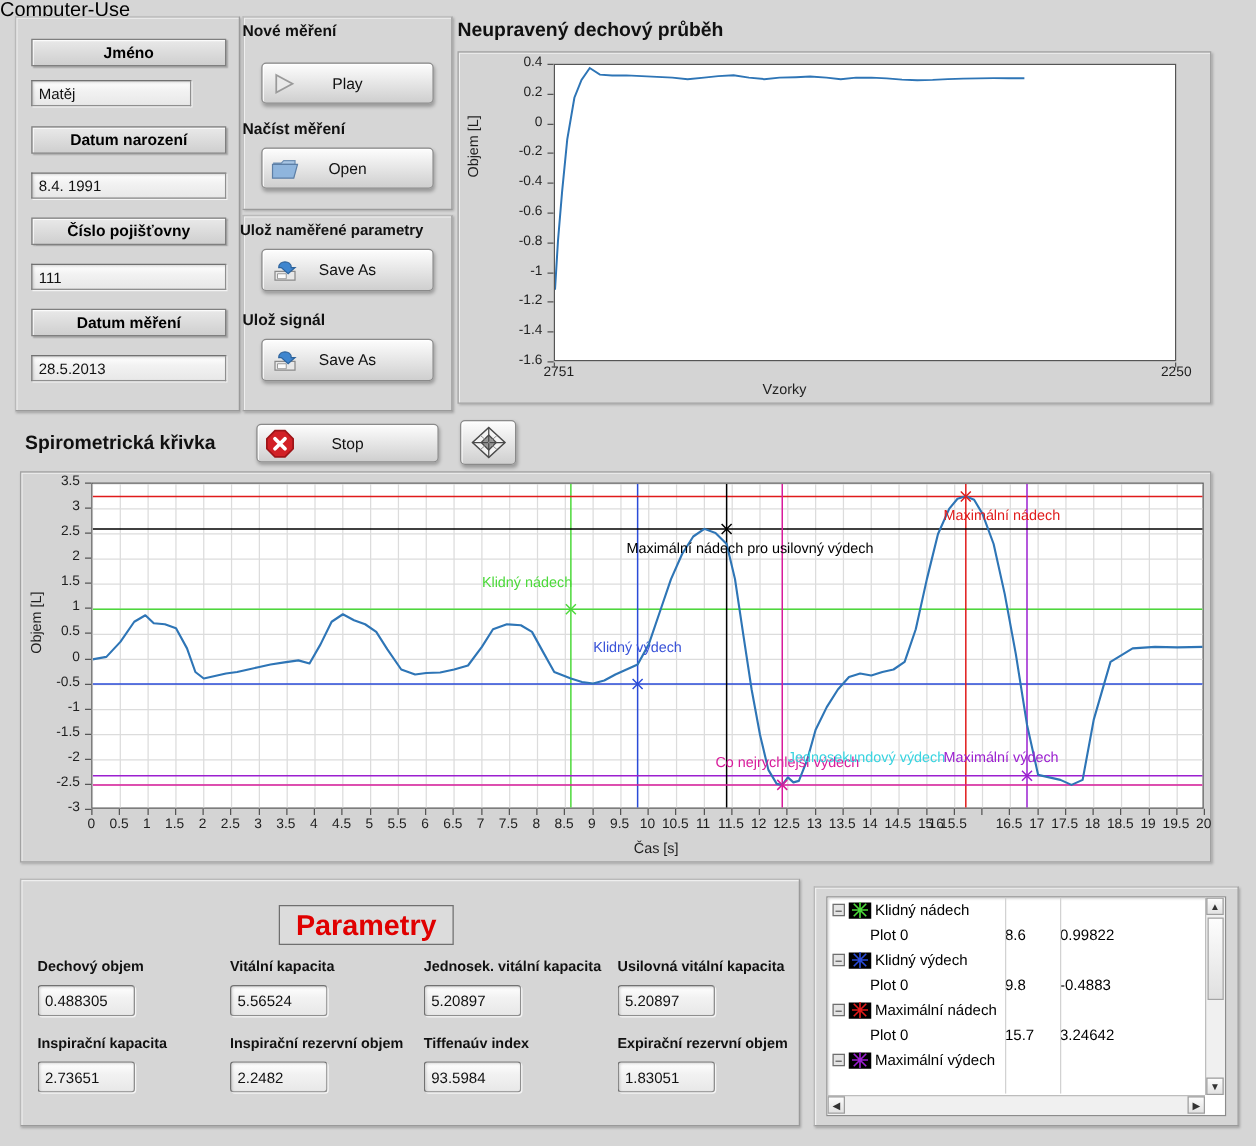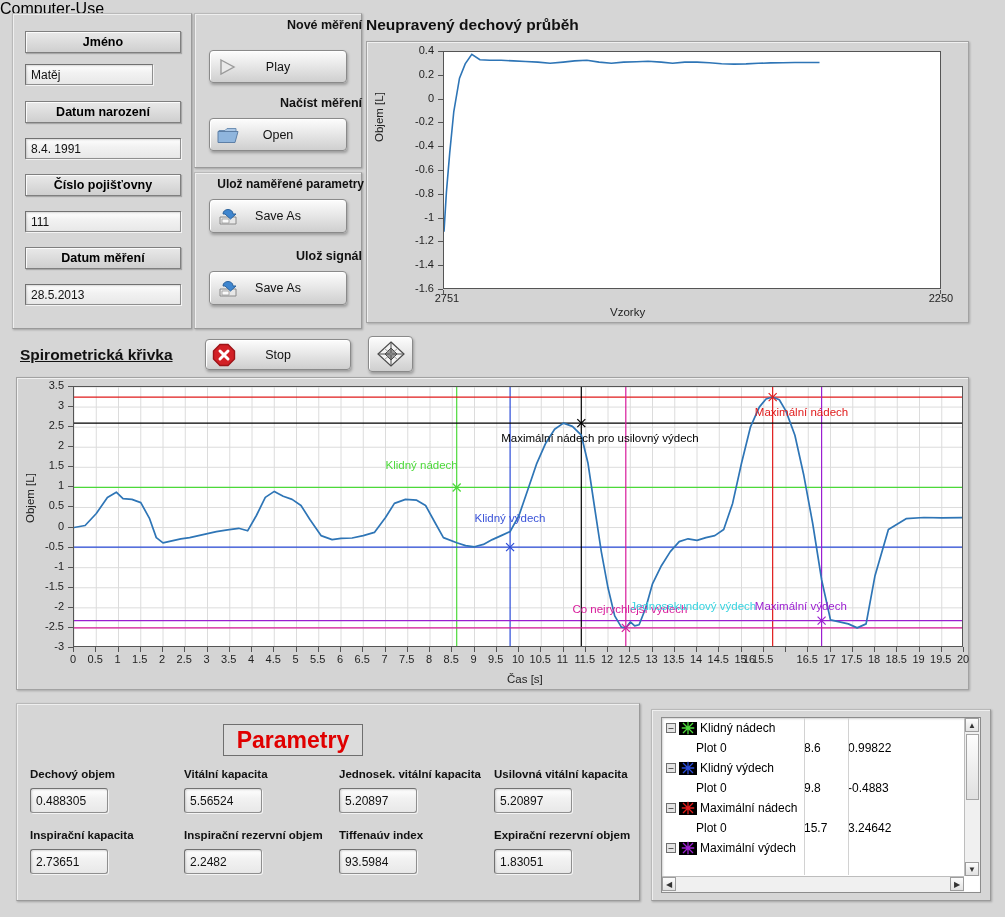--- a/index.html
+++ b/index.html
@@ -47,21 +47,21 @@
     border-radius:4px;
     box-shadow: inset 1px 1px 0 #ffffff, 1px 2px 3px rgba(0,0,0,.28);
     font-size:12.5px; color:#111;
     display:flex; align-items:center; justify-content:center;
     cursor:pointer;
   }
   .lv-btn .ico { position:absolute; left:7px; top:50%; transform:translateY(-50%); }
   .grouptitle {
     position:absolute;
     font-weight:bold; font-size:12.5px; color:#111;
-    text-align:right; white-space:nowrap;
+    text-align:left; white-space:nowrap;
   }
   .section-title {
     position:absolute;
     font-weight:bold; font-size:15.5px; color:#111;
     white-space:nowrap;
   }
   .paramlabel {
     position:absolute;
     font-weight:bold; font-size:11.5px; color:#111;
     white-space:nowrap;
@@ -242,21 +242,21 @@
         <path d="M0.0,179.7 L2.4,140.4 L5.7,101.1 L9.8,59.5 L15.5,26.2 L21.2,11.9 L27.8,2.4 L35.9,7.7 L45.7,8.3 L57.1,8.3 L69.4,8.9 L81.6,9.5 L93.9,10.1 L106.1,11.3 L119.2,10.1 L130.6,8.9 L142.9,8.3 L155.1,10.1 L167.4,11.3 L179.6,10.1 L192.7,9.8 L204.1,9.3 L217.2,10.1 L228.6,11.3 L240.8,10.1 L253.1,10.1 L265.3,10.7 L277.6,11.7 L289.8,12.1 L302.1,11.9 L314.3,11.3 L326.6,10.9 L338.8,10.7 L351.0,10.5 L363.3,10.5 L375.5,10.5" fill="none" stroke="#2e75b6" stroke-width="1.6"></path>
       </svg>
   </div>
   <div class="xtick" style="left:62px; top:250px; width:36px;">2751</div>
   <div class="xtick" style="left:556px; top:250px; width:36px;">2250</div>
   <div class="tickmark" style="left:76px; top:248px; width:1px; height:4px;"></div>
   <div class="tickmark" style="left:573px; top:248px; width:1px; height:4px;"></div>
 </div>
 
 
-<div class="section-title" style="left:20px; top:346px;text-decoration:underline;">Spirometrická křivka</div>
+<div class="section-title" style="left:20px; top:346px;">Spirometrická křivka</div>
 <div class="lv-btn" style="left:205px; top:339px; width:146px; height:31px;">
   <span class="ico" style="left:6px;">
     <svg width="24" height="24" viewBox="0 0 24 24">
       <polygon points="8,1.5 16,1.5 22.5,8 22.5,16 16,22.5 8,22.5 1.5,16 1.5,8" fill="#d22026" stroke="#9e1418" stroke-width="1.4"></polygon>
       <path d="M8,8 L16,16 M16,8 L8,16" stroke="#ffffff" stroke-width="3" stroke-linecap="round"></path>
     </svg>
   </span>
   <span>Stop</span>
 </div>
 <div class="lv-btn" style="left:368px; top:336px; width:45px; height:36px;">

